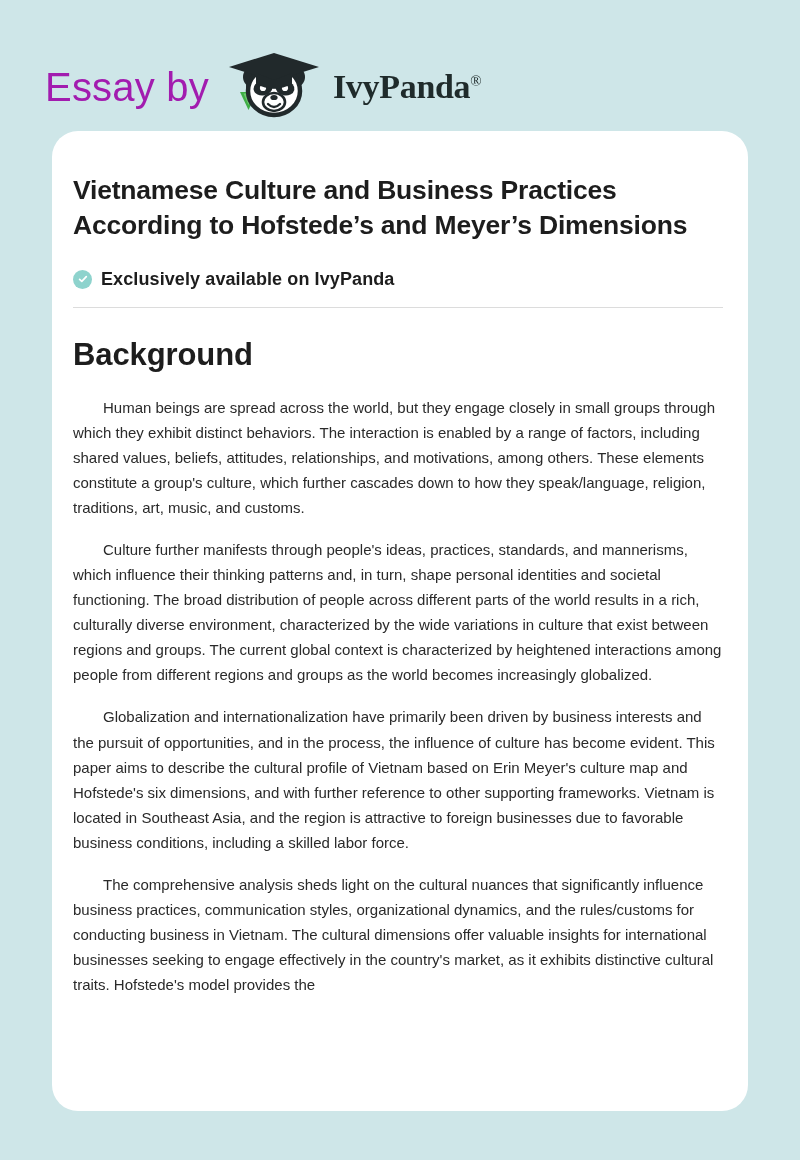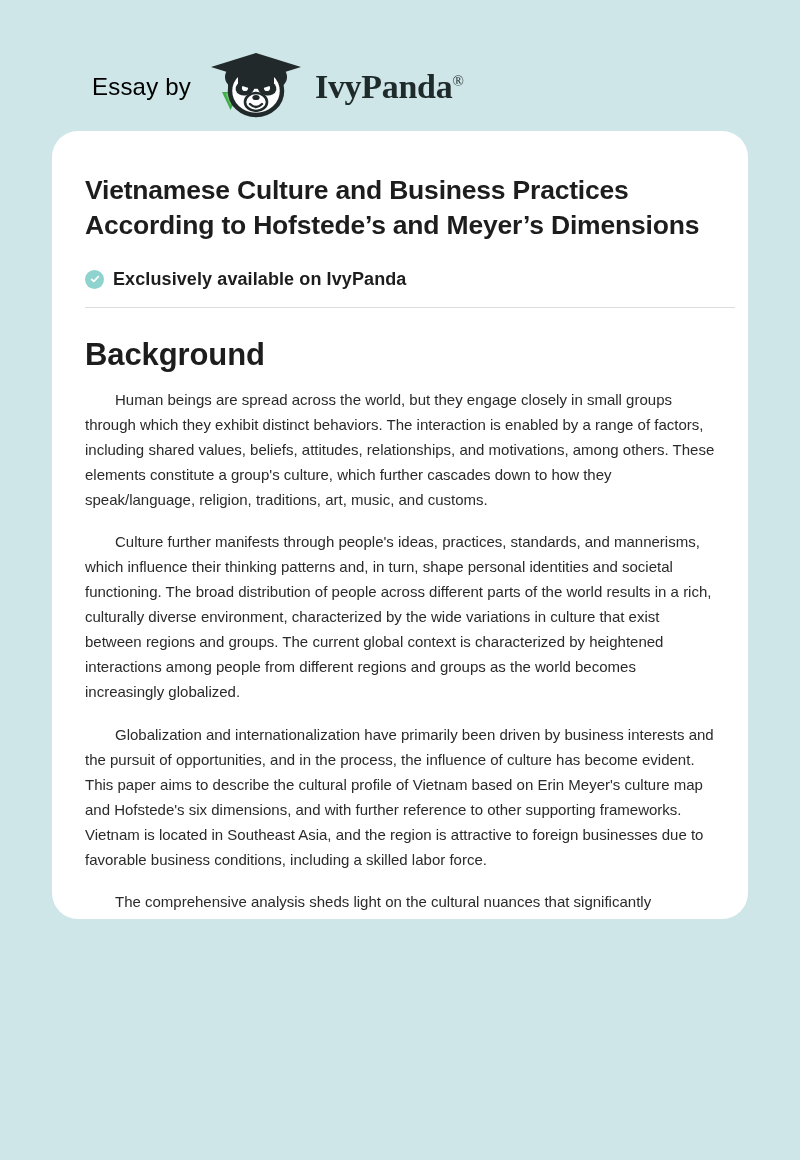--- a/index.html
+++ b/index.html
@@ -17,26 +17,25 @@
 
   
   .brand-bar {
     display: flex;
     align-items: center;
     gap: 10px;
     padding: 42px 0 0 45px;
     height: 131px;
   }
   .brand-essay-by {
-    font-size: 24px;
-    color: #000000;
+    font-size: 40px;
+    color: #a21caf;
     letter-spacing: 0.2px;
     line-height: 1;
     font-weight: 400;
-    margin-left: 47px;
   }
   .brand-logo-wrap {
     display: flex;
     align-items: center;
     gap: 6px;
     margin-left: 8px;
   }
   .panda-mark { display: block; }
   .brand-wordmark {
     font-family: "Liberation Serif", serif;
@@ -54,25 +53,25 @@
     vertical-align: super;
     font-weight: normal;
   }
 
   
   .paper-card {
     position: absolute;
     left: 52px;
     top: 131px;
     width: 696px;
-    height: 788px;
+    height: 980px;
     background: #ffffff;
     border-radius: 26px;
     overflow: hidden;
-    padding: 0 33px;
+    padding: 0 21px;
   }
   .paper-inner {
     padding: 42px 0 0 0;
   }
 
   .paper-title {
     font-size: 26.5px;
     font-weight: bold;
     color: #1d1d1d;
     line-height: 1.32;
@@ -121,21 +120,21 @@
   }
 
   .body-text p {
     font-size: 15px;
     line-height: 1.67;
     color: #2a2a2a;
     margin: 17px 0 0 0;
     text-indent: 30px;
     max-width: 650px;
   }
-  .body-text p:first-child { margin-top: 14px; }
+  .body-text p:first-child { margin-top: 22px; }
 </style>
 </head>
 <body>
 
 <div class="brand-bar">
   <span class="brand-essay-by">Essay by</span>
 
   <div class="brand-logo-wrap">
     <span class="panda-mark">
       <svg width="96" height="70" viewBox="0 0 96 70" aria-hidden="true">

